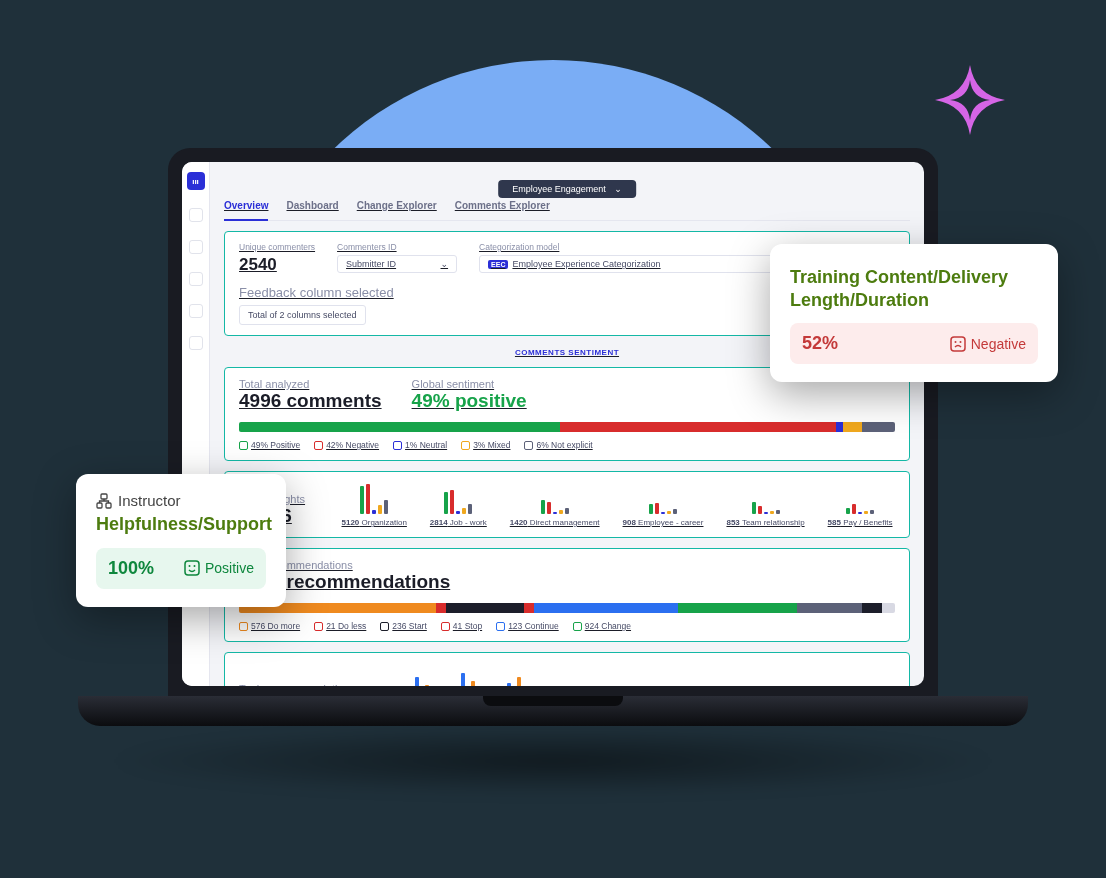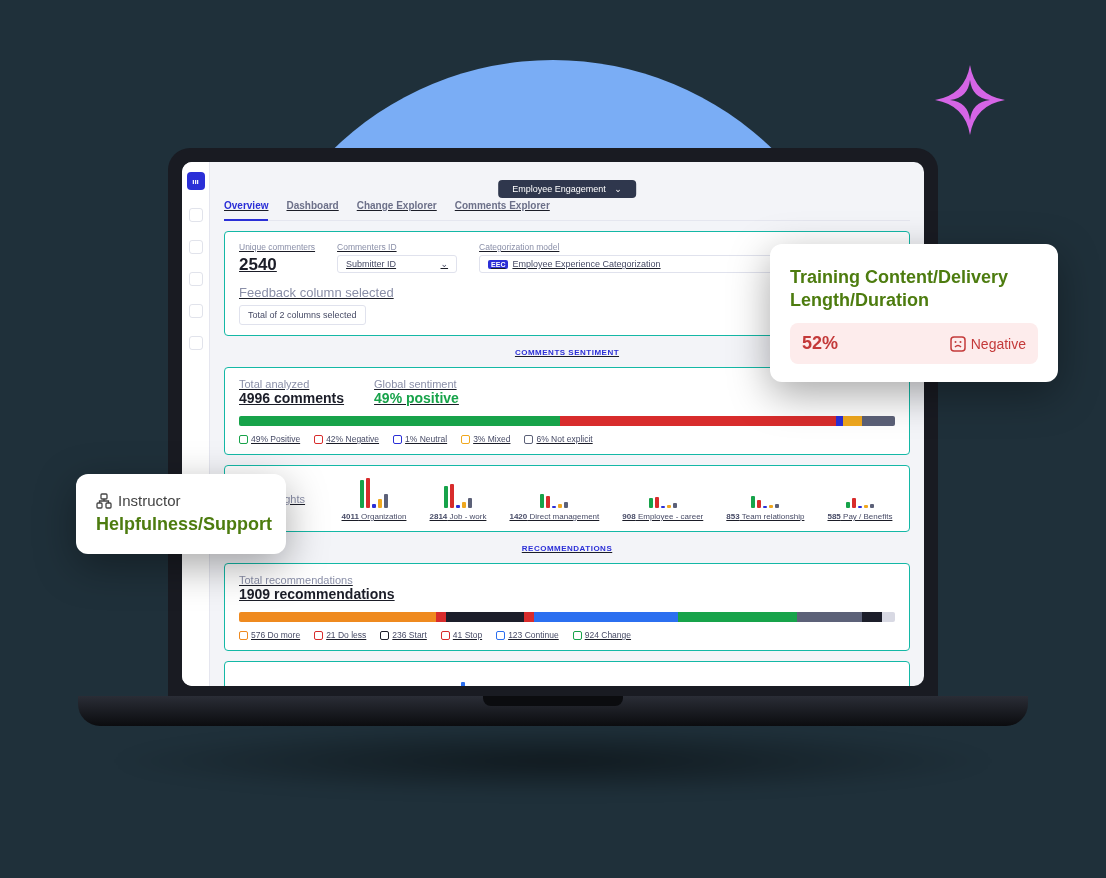--- a/index.html
+++ b/index.html
@@ -28,21 +28,21 @@
   .row{display:flex;gap:22px;align-items:flex-start;}
   .field-label{font-size:8.5px;color:#8a8fa8;margin-bottom:3px;}
   .field-value{font-size:17px;font-weight:800;}
   .select{border:1px solid #e0e2ed;border-radius:3px;padding:3px 8px;font-size:9px;color:#474b66;min-width:120px;display:flex;align-items:center;gap:4px;}
   .badge-eec{background:#2b2fd7;color:#fff;font-size:7px;font-weight:700;padding:1px 3px;border-radius:2px;}
   .subtle{font-size:13px;color:#8a8fa8;margin-top:10px;}
   .pill-sm{display:inline-block;border:1px solid #e0e2ed;border-radius:3px;padding:4px 8px;font-size:9px;color:#474b66;margin-top:5px;}
   .section-title{text-align:center;font-size:8px;font-weight:800;color:#2b2fd7;letter-spacing:.5px;margin:12px 0 6px;}
   .metrics{display:flex;gap:30px;align-items:flex-end;}
   .metric .label{font-size:11px;color:#8a8fa8;}
-  .metric .val{font-size:14px;font-weight:800;}
+  .metric .val{font-size:19px;font-weight:800;}
   .green{color:#17a34a;}
   .bar{display:flex;height:10px;width:100%;border-radius:2px;overflow:hidden;margin-top:10px;}
   .seg{height:100%;}
   .legend{display:flex;gap:14px;margin-top:8px;font-size:8.5px;color:#474b66;flex-wrap:wrap;}
   .legend span{display:flex;align-items:center;gap:3px;}
   .lg-icon{width:9px;height:9px;border-radius:2px;display:inline-block;border:1.5px solid;}
   .insights{display:flex;gap:20px;align-items:flex-end;}
   .mini-bars{display:flex;align-items:flex-end;gap:2px;height:32px;}
   .mb{width:4px;border-radius:1px;}
   .insight-col{display:flex;flex-direction:column;align-items:center;}
@@ -168,21 +168,21 @@
               </div>
               <div id="ins-cols" style="display:flex;gap:18px;flex:1;justify-content:space-around;">
                   <div class="insight-col">
                     <div class="mini-bars">
                       <div class="mb" style="height: 28px; background: rgb(23, 163, 74);"></div>
                       <div class="mb" style="height: 30px; background: rgb(216, 44, 44);"></div>
                       <div class="mb" style="height: 4px; background: rgb(43, 47, 215);"></div>
                       <div class="mb" style="height: 9px; background: rgb(240, 168, 30);"></div>
                       <div class="mb" style="height: 14px; background: rgb(92, 97, 120);"></div>
                     </div>
-                    <div class="insight-lbl"><b>4011</b> Organization</div>
+                    <div class="insight-lbl"><b>5120</b> Organization</div>
                   </div>
                   <div class="insight-col">
                     <div class="mini-bars">
                       <div class="mb" style="height: 22px; background: rgb(23, 163, 74);"></div>
                       <div class="mb" style="height: 24px; background: rgb(216, 44, 44);"></div>
                       <div class="mb" style="height: 3px; background: rgb(43, 47, 215);"></div>
                       <div class="mb" style="height: 6px; background: rgb(240, 168, 30);"></div>
                       <div class="mb" style="height: 10px; background: rgb(92, 97, 120);"></div>
                     </div>
                     <div class="insight-lbl"><b>2814</b> Job - work</div>
@@ -224,21 +224,20 @@
                       <div class="mb" style="height: 2px; background: rgb(43, 47, 215);"></div>
                       <div class="mb" style="height: 3px; background: rgb(240, 168, 30);"></div>
                       <div class="mb" style="height: 4px; background: rgb(92, 97, 120);"></div>
                     </div>
                     <div class="insight-lbl"><b>585</b> Pay / Benefits</div>
                   </div>
                 </div>
             </div>
           </div>
 
-          <div class="section-title">RECOMMENDATIONS</div>
           <div class="card">
             <div class="metric">
               <div class="label">Total recommendations</div>
               <div class="val">1909 recommendations</div>
             </div>
             <div class="bar" id="rec-bar">
                 <div class="seg" style="width: 30%; background: rgb(239, 138, 31);"></div>
                 <div class="seg" style="width: 1.5%; background: rgb(216, 44, 44);"></div>
                 <div class="seg" style="width: 12%; background: rgb(28, 30, 42);"></div>
                 <div class="seg" style="width: 1.5%; background: rgb(216, 44, 44);"></div>
@@ -306,20 +305,32 @@
   <h4>
     <svg class="org-icon" viewBox="0 0 16 16">
         <rect x="5" y="1" width="6" height="5" rx="1" fill="none" stroke="#444" stroke-width="1.3"></rect>
         <rect x="1" y="10" width="5" height="5" rx="1" fill="none" stroke="#444" stroke-width="1.3"></rect>
         <rect x="10" y="10" width="5" height="5" rx="1" fill="none" stroke="#444" stroke-width="1.3"></rect>
         <path d="M8 6 v2 M3.5 10 v-2 h9 v2" fill="none" stroke="#444" stroke-width="1.3"></path>
       </svg>
     <span>Instructor</span>
   </h4>
   <h3>Helpfulness/Support</h3>
+  <div class="stat pos">
+    <b>100%</b>
+    <span style="display:flex;align-items:center;gap:5px">
+      <svg width="16" height="16">
+          <rect x="1" y="1" width="14" height="14" rx="3" fill="none" stroke="#0e873d" stroke-width="1.5"></rect>
+          <circle cx="5.5" cy="6" r="1" fill="#0e873d"></circle>
+          <circle cx="10.5" cy="6" r="1" fill="#0e873d"></circle>
+          <path d="M5 10 q3 3 6 0" fill="none" stroke="#0e873d" stroke-width="1.5"></path>
+        </svg>
+      <span>Positive</span>
+    </span>
+  </div>
 </div>
 
 <div class="popup" style="left:770px;top:244px;width:288px;">
   <h3>Training Content/Delivery Length/Duration</h3>
   <div class="stat neg">
     <b>52%</b>
     <span style="display:flex;gap:5px">
       <svg width="16" height="16">
           <rect x="1" y="1" width="14" height="14" rx="3" fill="none" stroke="#c43a3a" stroke-width="1.5"></rect>
           <circle cx="5.5" cy="6" r="1" fill="#c43a3a"></circle>

